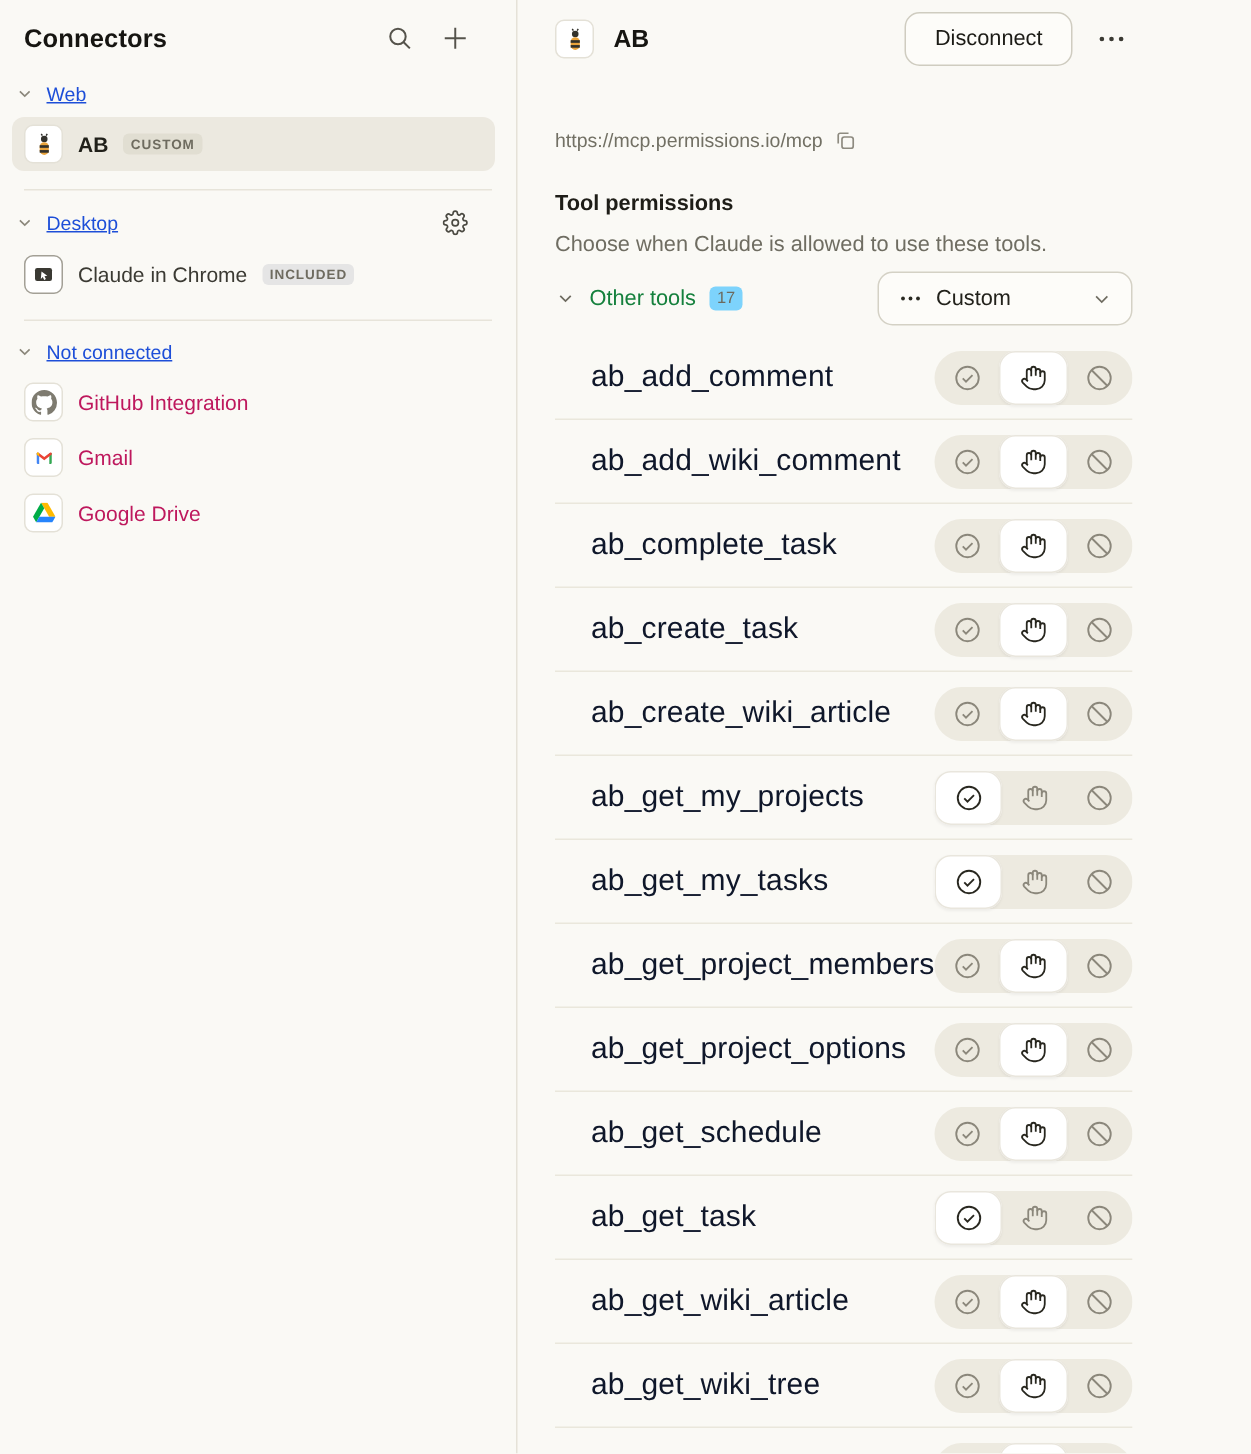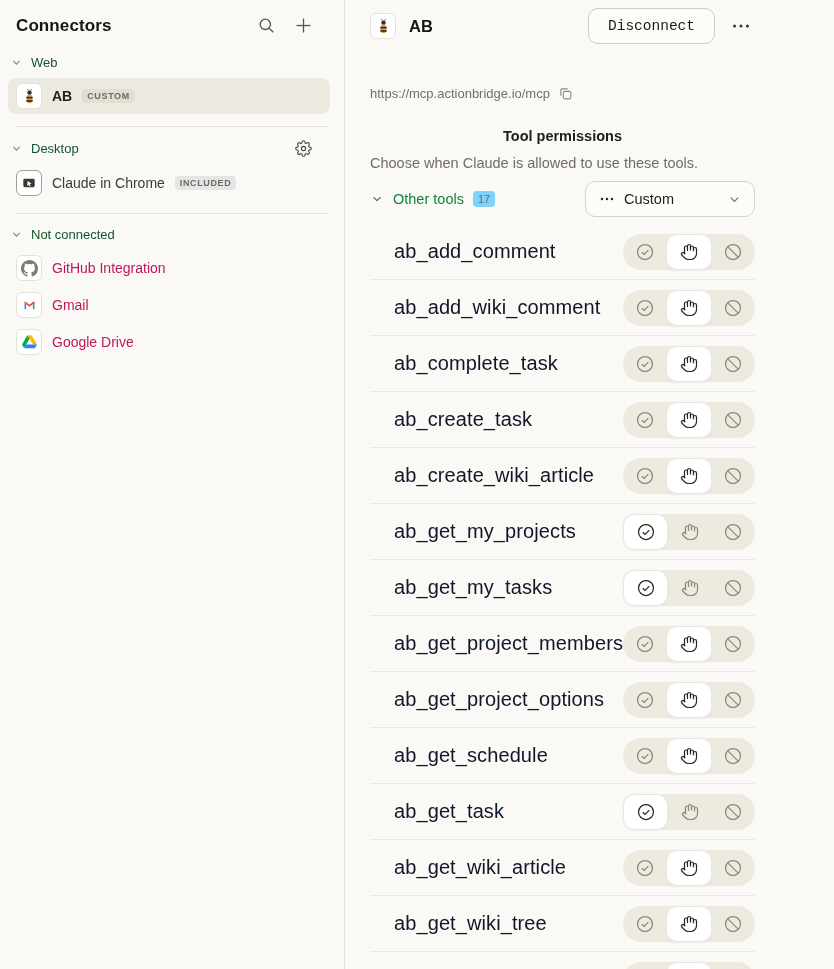--- a/index.html
+++ b/index.html
@@ -7,21 +7,21 @@
     font-family:"Liberation Sans", sans-serif; color:#1C1B16; }
   .app { display:flex; width:669px; height:969px; }
 
   
   .sidebar { width:345px; flex:0 0 345px; border-right:1px solid #E5E2D8; padding-top:0; }
   .sb-header { display:flex; align-items:center; justify-content:space-between; padding:15px 30px 10px 16px; }
   .sb-header h1 { font-size:17px; font-weight:700; letter-spacing:.1px; color:#161511; }
   .sb-header-icons { display:flex; align-items:center; gap:17px; }
   .icon-btn { background:none; border:none; cursor:pointer; display:grid; place-items:center; color:#55534B; padding:0; }
 
-  .section-head { display:flex; align-items:center; gap:8px; padding:9px 30px 7px 10px; color:#14532d; font-size:13px; }
+  .section-head { display:flex; align-items:center; gap:8px; padding:9px 30px 7px 10px; color:#1d4ed8; font-size:13px;text-decoration:underline; }
   .section-head .grow { flex:1; }
 
   .item { display:flex; align-items:center; gap:10px; margin:1px 14px 1px 8px; padding:5px 8px; border-radius:8px; min-height:36px; cursor:pointer; }
   .item.selected { background:#ECE9E0; }
   .item-label { font-size:14px; color:#3B3A33; }
   .item-label.bold { font-weight:700; color:#21201A; font-size:14px; }
   .item.muted .item-label { color:#83USED; }
   .item.muted .item-label { color:#be185d; }
 
   .tile { width:26px; height:26px; background:#FFFFFF; border:1px solid #E4E1D7; border-radius:6px; display:grid; place-items:center; flex:0 0 26px; }
@@ -31,26 +31,26 @@
   .item.selected .badge { background:#E1DED2; }
 
   .divider { height:1px; background:#E7E4DA; margin:12px 16px 4px; }
 
   
   .main { flex:1; padding:8px 16px 0 25px; display:flex; flex-direction:column; }
   .main-header { display:flex; align-items:center; height:36px; }
   .main-header h2 { font-size:16.5px; font-weight:700; margin-left:13px; color:#161511; flex:1; }
   .hdr-actions { display:flex; align-items:center; gap:12px; }
   .btn-outline { display:inline-flex; align-items:center; height:36px; padding:0 19px; border:1px solid #CFCCC0; border-radius:10px;
-    background:#FDFCF9; font-family:Liberation Mono, monospace; font-size:14.5px; font-weight:500; color:#1C1B16; cursor:pointer; }
+    background:#FDFCF9; font-family:Liberation Sans, sans-serif; font-size:14.5px; font-weight:500; color:#1C1B16; cursor:pointer; }
   .more-btn { width:28px; }
 
   .url-row { margin-top:42px; display:flex; align-items:center; gap:8px; color:#72706 4; }
   .url-row { color:#727064; font-size:13px; }
-  .perm-title { margin-top:27px; font-size:14.5px; font-weight:700; color:#1E1D17;text-align:center; }
+  .perm-title { margin-top:27px; font-size:14.5px; font-weight:700; color:#1E1D17; }
   .perm-desc { margin-top:11px; font-size:14.5px; color:#6F6D62; }
 
   .group-row { margin-top:10px; display:flex; align-items:center; justify-content:space-between; height:36px; }
   .group-left { display:flex; align-items:center; gap:9px; cursor:pointer; }
   .group-label { font-size:14.5px; font-weight:400; color:#15803d; }
   .count-badge { font-size:11px; color:#6C6A5E; background:#7dd3fc; border-radius:4px; padding:3px 5px 2px; line-height:1; }
   .mode-select { width:170px; height:36px; display:flex; align-items:center; gap:9px; padding:0 12px 0 13px;
     background:#FDFCF9; border:1px solid #D4D1C5; border-radius:10px; cursor:pointer; font-size:14.5px; color:#23221C; }
   .mode-select .grow { flex:1; }
 
@@ -199,21 +199,21 @@
           <svg width="22" height="22" viewBox="0 0 24 24" fill="#3B3A33">
               <circle cx="5" cy="12" r="1.7"></circle>
               <circle cx="12" cy="12" r="1.7"></circle>
               <circle cx="19" cy="12" r="1.7"></circle>
             </svg>
         </button>
       </div>
     </div>
 
     <div class="url-row">
-      <span>https://mcp.actionbridge.io/mcp</span>
+      <span>https://mcp.permissions.io/mcp</span>
       <button class="icon-btn">
         <svg width="15" height="15" viewBox="0 0 24 24" fill="none" stroke="#8E8B80" stroke-width="1.8">
             <rect x="8.5" y="8.5" width="12" height="12" rx="2.5"></rect>
             <path d="M15.5 4.5 h-9 a2 2 0 0 0 -2 2 v9"></path>
           </svg>
       </button>
     </div>
 
     <h3 class="perm-title">Tool permissions</h3>
     <p class="perm-desc">Choose when Claude is allowed to use these tools.</p>

